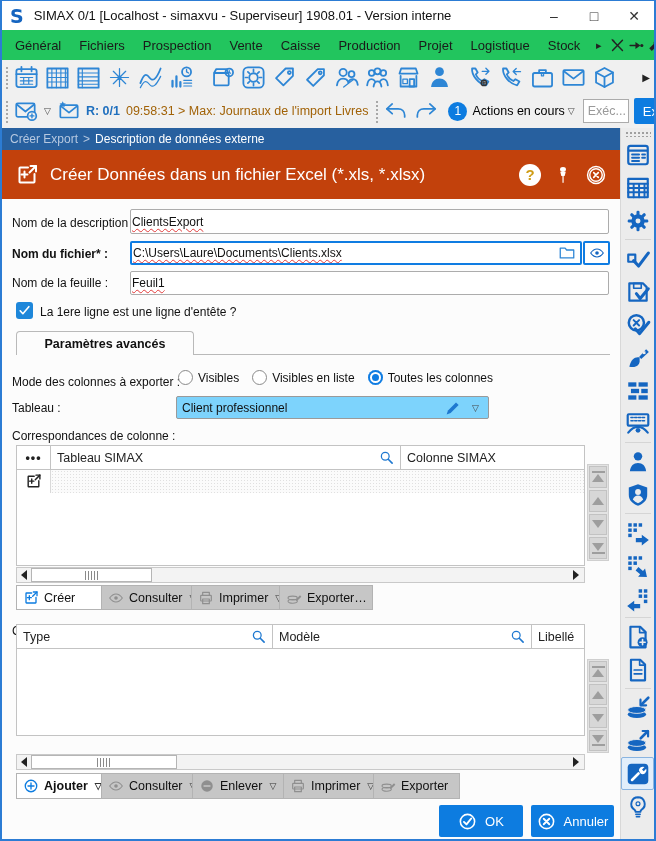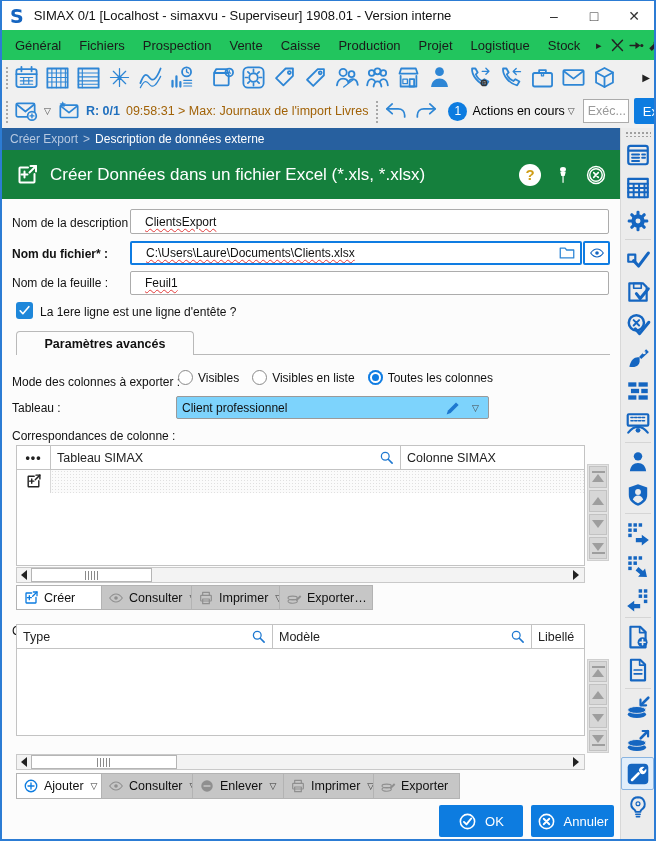--- a/index.html
+++ b/index.html
@@ -34,30 +34,30 @@
 .sidebar{position:absolute;top:127px;left:618px;right:0;bottom:0;background:#ececec;border-left:1px solid #d8d8d8;display:flex;flex-direction:column;align-items:center}
 .sb-handle{width:26px;height:6px;margin:3px 0 1px;background-image:radial-gradient(#9f9f9f 0.9px,transparent 1px);background-size:4px 4px}
 .sb-icon{width:33px;height:33px;display:flex;align-items:center;justify-content:center;color:#1566c1;flex:none}
 .sb-icon svg{width:26px;height:26px}
 .sb-sep{width:26px;height:1px;background:#d5d5d5;margin:2px 0;flex:none}
 .sb-sel{background:#e1eefb;border:1px solid #8ab4e0;border-radius:2px}
 .breadcrumb{height:22px;background:#27609f;display:flex;align-items:center;padding:0 8px;font-size:12px}
 .bc-parent{color:#b6c8e0}
 .bc-sep{color:#b6c8e0;margin:0 5px}
 .bc-current{color:#fff}
-.panel-header{height:49px;background:#15803d;display:flex;align-items:center;padding:0 13px;color:#fff}
+.panel-header{height:49px;background:#c2410c;display:flex;align-items:center;padding:0 13px;color:#fff}
 .panel-header .ph-icon{color:#fff;margin-right:11px;display:flex}
 .panel-header .ph-icon svg{width:24px;height:24px}
 .ph-title{font-size:17px;white-space:nowrap}
 .ph-right{margin-left:auto;display:flex;align-items:center;gap:11px}
 .help-circle{width:22px;height:22px;border-radius:50%;background:#fff;color:#cf9d16;font-weight:bold;font-size:15px;display:flex;align-items:center;justify-content:center}
 .ph-right svg{width:22px;height:22px}
 .form{position:absolute;top:71px;left:0;right:0;bottom:0;background:#fcfcfc;font-size:12px;color:#111}
 .flabel{position:absolute;left:10px;font-size:12px;white-space:nowrap}
-.input{position:absolute;background:#fff;border:1px solid #acacac;border-radius:2px;font-size:12px;display:flex;align-items:center;padding:0 14px;overflow:hidden}
+.input{position:absolute;background:#fff;border:1px solid #acacac;border-radius:2px;font-size:12px;display:flex;align-items:center;padding:0 1px;overflow:hidden}
 .squig{text-decoration:underline;text-decoration-style:wavy;text-decoration-color:#e23b3b;text-decoration-thickness:1px;text-underline-offset:2px;white-space:nowrap}
 .file-input{border:2px solid #0f7ce2;border-radius:2px}
 .folder-btn{position:absolute;right:3px;color:#2e86d5;display:flex}
 .folder-btn svg{width:20px;height:18px}
 .eye-btn{position:absolute;border:2px solid #0f7ce2;border-radius:2px;background:#fff;color:#1566c1;display:flex;align-items:center;justify-content:center}
 .eye-btn svg{width:20px;height:16px}
 .cb{position:absolute;width:17px;height:17px;background:#1e87da;border-radius:3px;display:flex;align-items:center;justify-content:center}
 .cb svg{width:13px;height:13px}
 .tab{position:absolute;left:14px;top:132px;width:178px;height:24px;border:1px solid #b9b9b9;border-bottom:none;border-radius:4px 4px 0 0;background:#fcfcfc;display:flex;align-items:center;justify-content:center;font-weight:bold;font-size:12.5px;z-index:2}
 .tabline{position:absolute;left:192px;top:155px;width:416px;height:1px;background:#b9b9b9}
@@ -578,21 +578,21 @@
             <div class="tri-left"></div>
           </div>
         <div class="hs-thumb" style="width:146px">
             <div class="hs-grip"></div>
           </div>
         <div class="hs-right">
             <div class="tri-right"></div>
           </div>
       </div>
       <div class="btnrow" style="left:14px;top:574px;height:26px" id="btnrow2">
-          <div class="btn btn-white" style="width: 86px;">
+          <div class="btn btn-white" style="width: 86px; font-weight: bold;">
             <span class="bicon">
               <svg viewBox="0 0 24 24" fill="none" stroke="currentColor" stroke-width="1.6" stroke-linecap="round" stroke-linejoin="round">
                 <circle cx="12" cy="12" r="8.6" stroke-width="2"></circle>
                 <path d="M12 7.5v9M7.5 12h9" stroke-width="2"></path>
               </svg>
             </span>
             <span>Ajouter</span>
             <span class="bcaret">▽</span>
           </div>
           <div class="btn btn-grey" style="width: 91px;">

